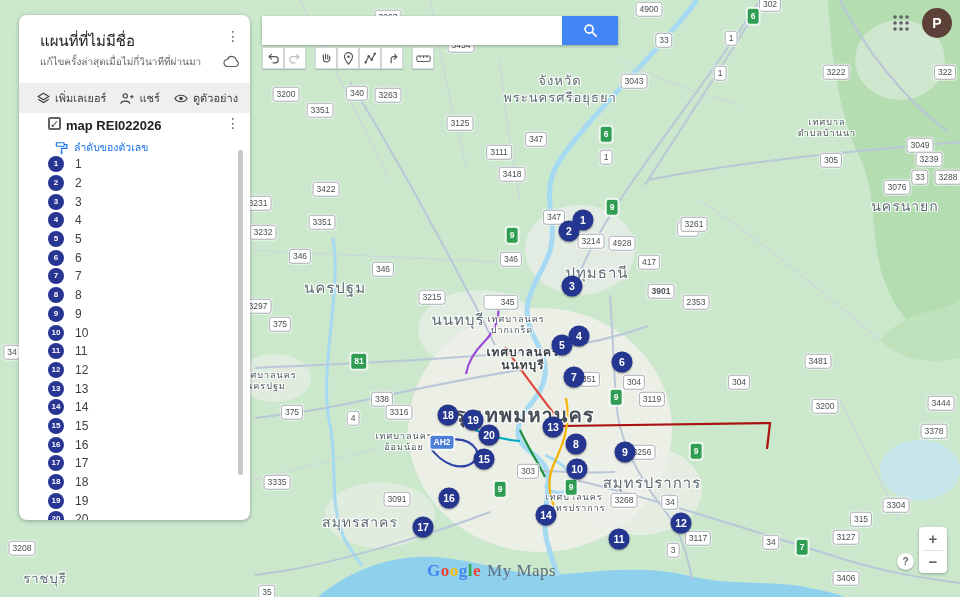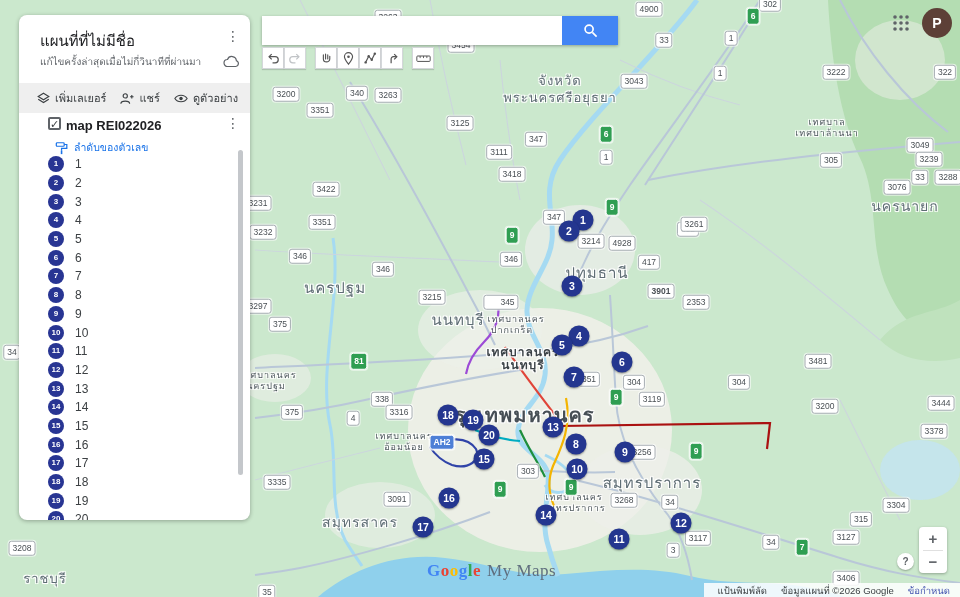--- a/index.html
+++ b/index.html
@@ -225,21 +225,21 @@
       <div class="mlabel" style="left: 45px; top: 578px; font-size: 13px;">ราชบุรี</div>
       <div class="mlabel" style="left: 523px; top: 351px; font-size: 12px; font-weight: bold; color: rgb(60, 67, 72);">เทศบาลนคร</div>
       <div class="mlabel" style="left: 523px; top: 364px; font-size: 12px; font-weight: bold; color: rgb(60, 67, 72);">นนทบุรี</div>
       <div class="mlabel" style="left: 516px; top: 319px; font-size: 9px; color: rgb(74, 84, 90);">เทศบาลนคร</div>
       <div class="mlabel" style="left: 512px; top: 330px; font-size: 9px; color: rgb(74, 84, 90);">ปากเกร็ด</div>
       <div class="mlabel" style="left: 404px; top: 436px; font-size: 9px; color: rgb(74, 84, 90);">เทศบาลนคร</div>
       <div class="mlabel" style="left: 404px; top: 447px; font-size: 9px; color: rgb(74, 84, 90);">อ้อมน้อย</div>
       <div class="mlabel" style="left: 574px; top: 497px; font-size: 9px; color: rgb(74, 84, 90);">เทศบาลนคร</div>
       <div class="mlabel" style="left: 574px; top: 508px; font-size: 9px; color: rgb(74, 84, 90);">สมุทรปราการ</div>
       <div class="mlabel" style="left: 827px; top: 122px; font-size: 9px; color: rgb(74, 84, 90);">เทศบาล</div>
-      <div class="mlabel" style="left: 827px; top: 133px; font-size: 9px; color: rgb(74, 84, 90);">เทศบาล้านนา</div>
+      <div class="mlabel" style="left: 827px; top: 133px; font-size: 9px; color: rgb(74, 84, 90);">ตำบลบ้านนา</div>
       <div class="mlabel" style="left: 268px; top: 375px; font-size: 9px; color: rgb(74, 84, 90);">เทศบาลนคร</div>
       <div class="mlabel" style="left: 266px; top: 386px; font-size: 9px; color: rgb(74, 84, 90);">นครปฐม</div>
     </div>
   <div id="markerlayer">
       <div class="mmark" style="background: rgb(36, 54, 143); left: 583px; top: 220px;">1</div>
       <div class="mmark" style="background: rgb(36, 54, 143); left: 569px; top: 231px;">2</div>
       <div class="mmark" style="background: rgb(36, 54, 143); left: 572px; top: 286px;">3</div>
       <div class="mmark" style="background: rgb(36, 54, 143); left: 579px; top: 336px;">4</div>
       <div class="mmark" style="background: rgb(36, 54, 143); left: 562px; top: 345px;">5</div>
       <div class="mmark" style="background: rgb(36, 54, 143); left: 622px; top: 362px;">6</div>
@@ -468,18 +468,13 @@
     <div id="avatar">P</div>
   </div>
 
   <div id="zoomctl">
     <div class="zbtn">+</div>
     <div id="zoomdiv"></div>
     <div class="zbtn">−</div>
   </div>
   <div id="helpbtn">?</div>
 
-  <div id="attrib">
-    <span class="link">แป้นพิมพ์ลัด</span>
-    <span>ข้อมูลแผนที่ ©2026 Google</span>
-    <span class="terms">ข้อกำหนด</span>
-  </div>
 </div>
 
 </body></html>

